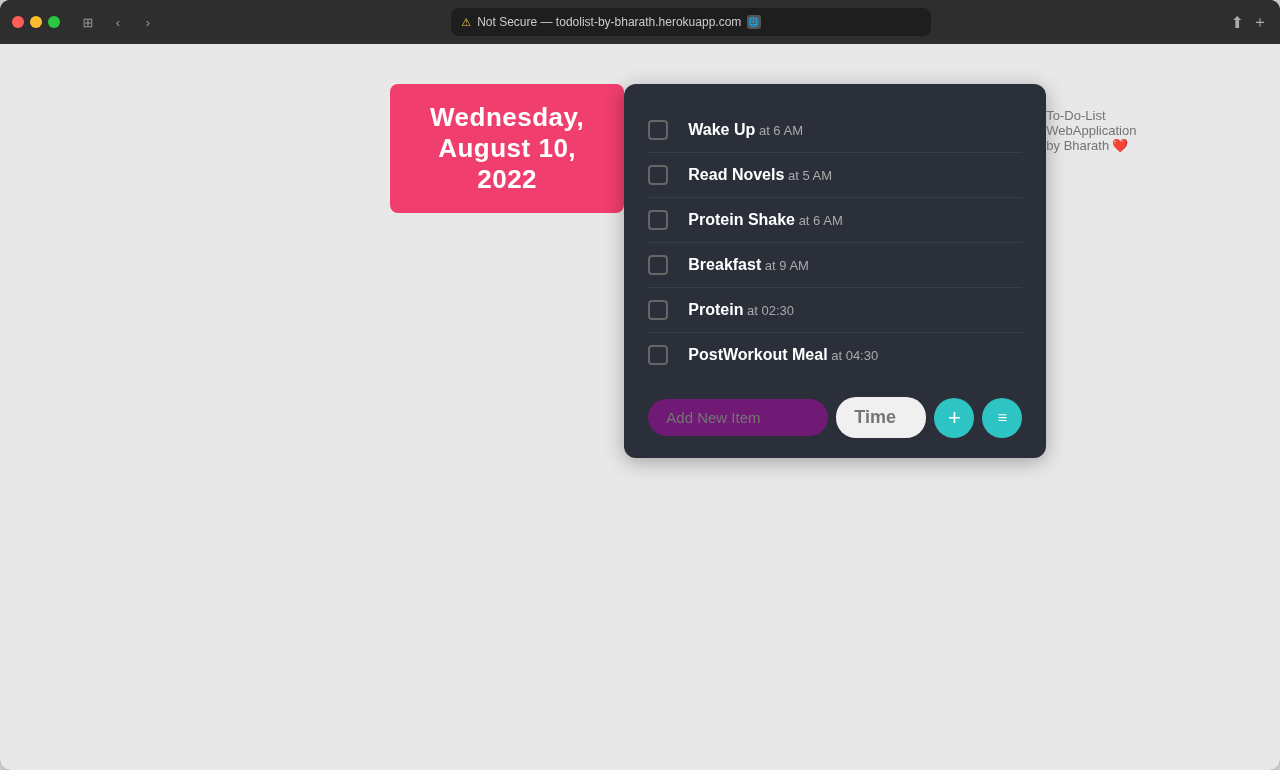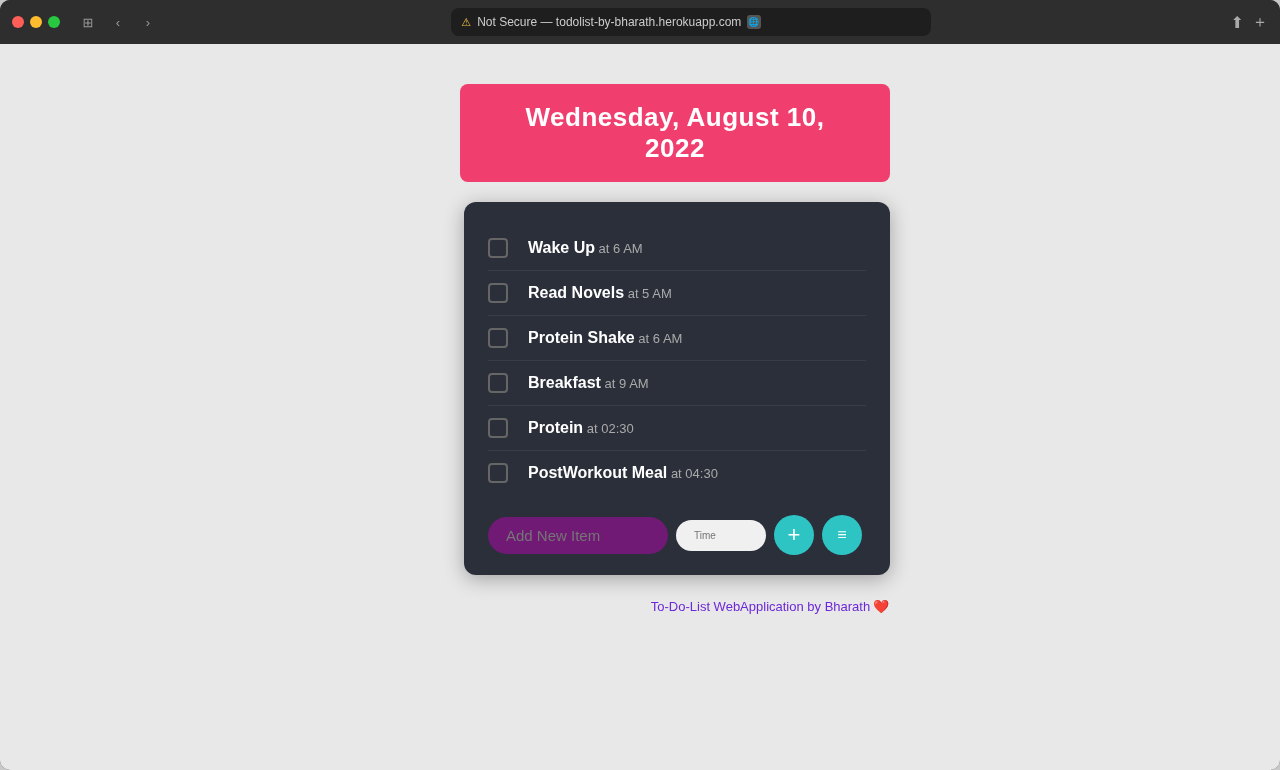--- a/index.html
+++ b/index.html
@@ -126,22 +126,21 @@
       flex: 1;
       display: flex;
       flex-direction: column;
       align-items: center;
       padding: 40px 20px 20px;
     }
 
     
     .app-container {
       display: flex;
-      flex-direction: column;
-      align-items: flex-end;
+      align-items: flex-start;
       width: 100%;
       max-width: 500px;
     }
 
     .date-header {
       background: #f03e6e;
       border-radius: 8px;
       padding: 18px 40px;
       width: 430px;
       text-align: center;
@@ -223,44 +222,45 @@
       width: 180px;
       outline: none;
       cursor: text;
     }
 
     .input-time {
       background: #f0f0f0;
       border: none;
       border-radius: 20px;
       padding: 10px 18px;
-      font-size: 10px;
+      font-size: 18px;
       color: #999;
       width: 90px;
       outline: none;
       cursor: text;
+      font-weight: bold;
     }
 
     .btn-circle {
       width: 40px;
       height: 40px;
       border-radius: 50%;
       background: #2ec4c4;
       border: none;
       display: flex;
       align-items: center;
       justify-content: center;
       cursor: pointer;
       color: white;
       font-size: 20px;
     }
 
     .footer-text {
       margin-top: 24px;
-      color: #6d28d9;
+      color: #737373;
       font-size: 13px;
     }
   </style>
 </head>
 <body>
 
 <div class="browser-chrome">
 
   <div class="browser-titlebar">
     <div class="traffic-lights">

